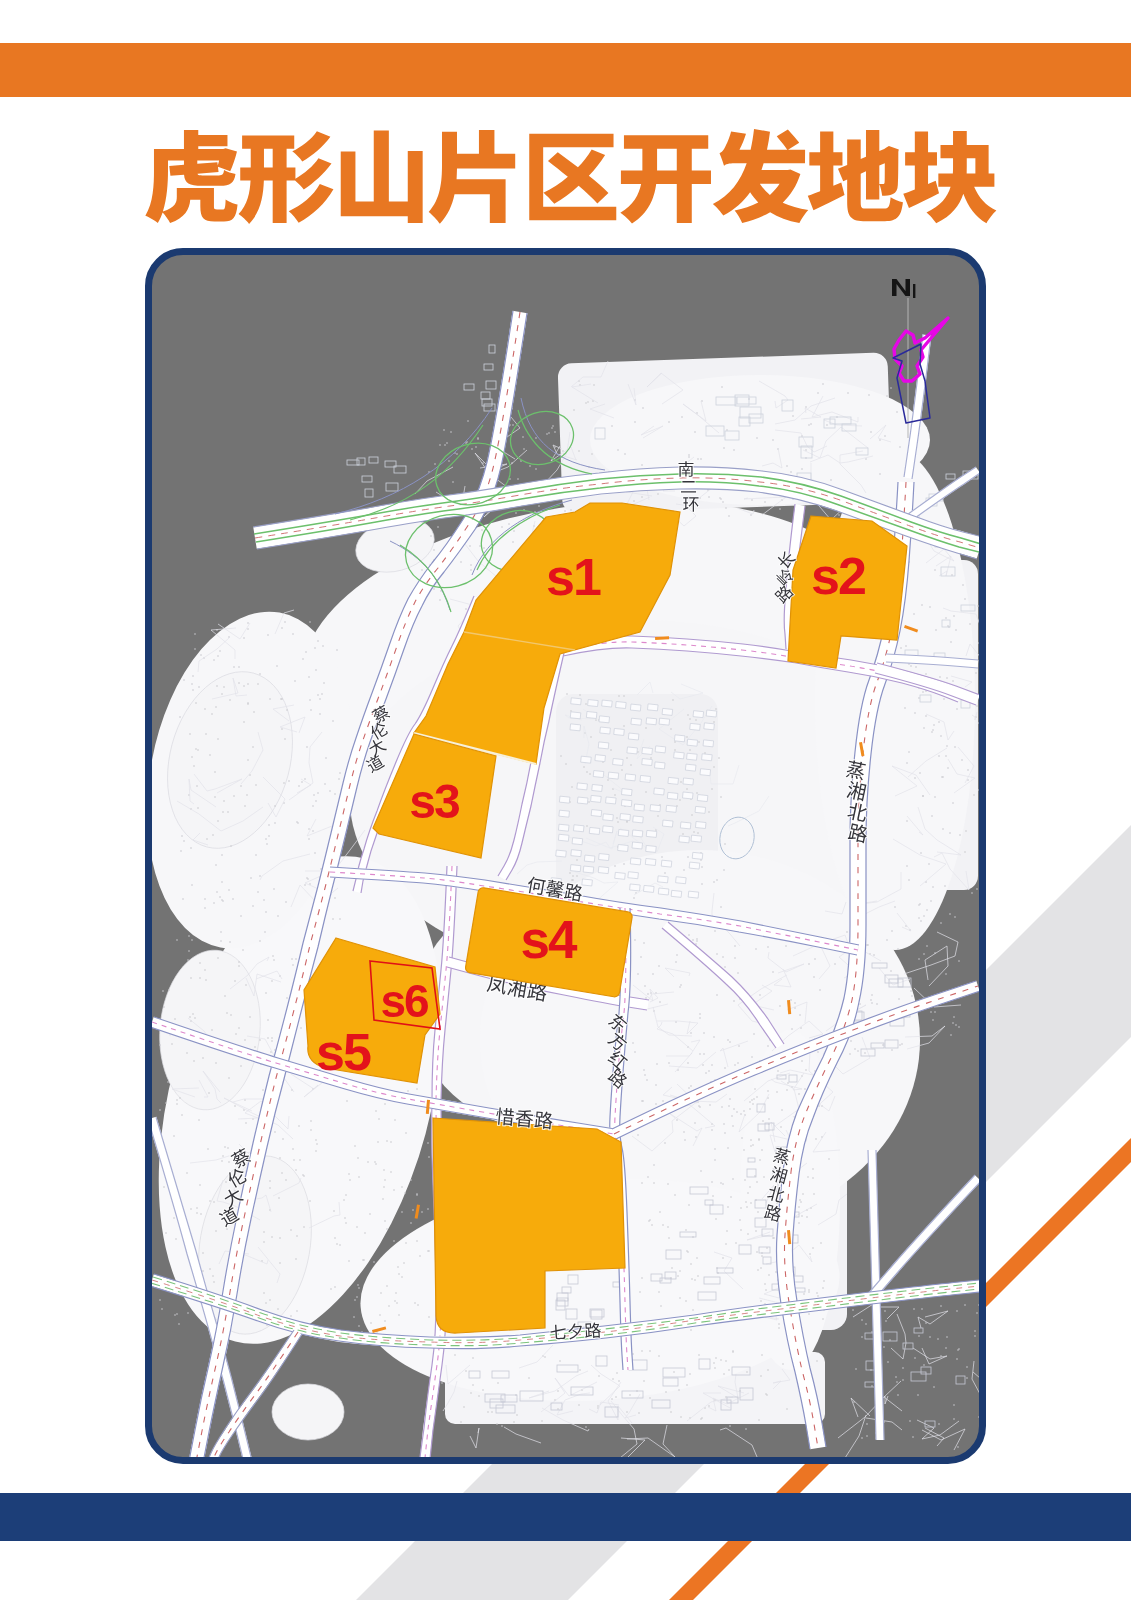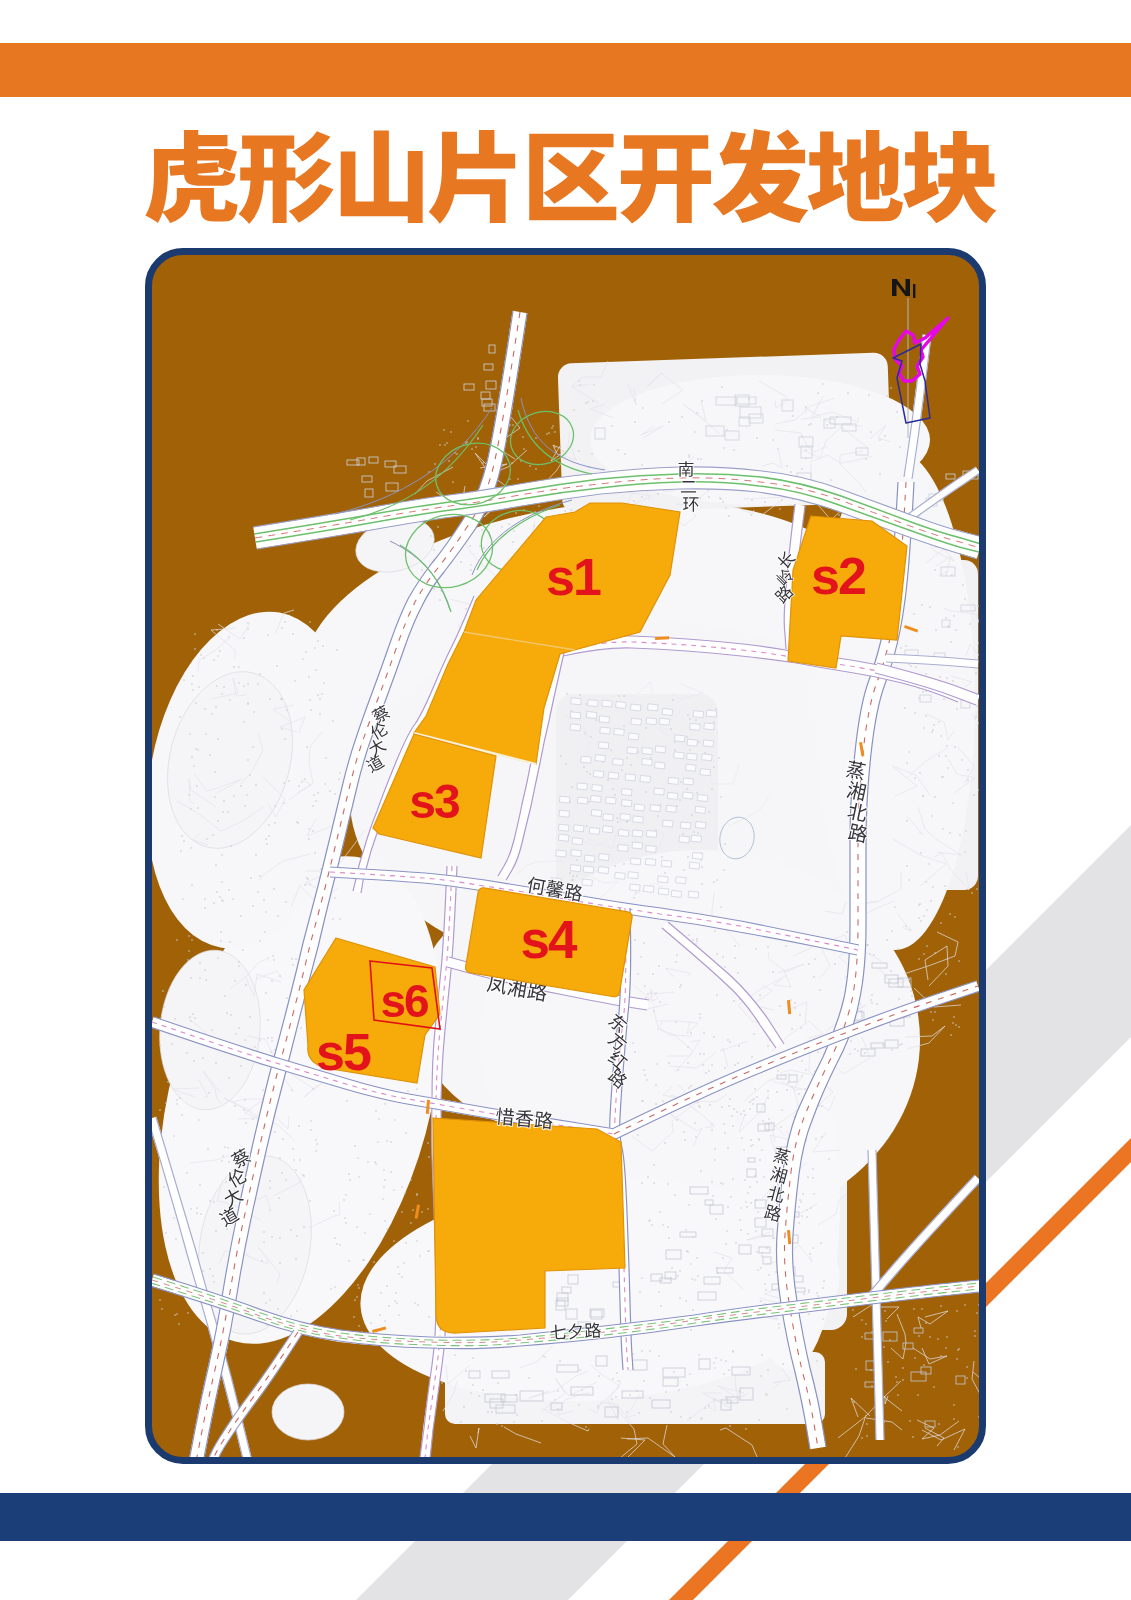--- a/index.html
+++ b/index.html
@@ -51,21 +51,21 @@
       <use href="#t1" transform="translate(237.6 213.7) scale(0.0980)"></use>
       <use href="#t2" transform="translate(332.4 213.7) scale(0.0980)"></use>
       <use href="#t3" transform="translate(427.2 213.7) scale(0.0980)"></use>
       <use href="#t4" transform="translate(522.0 213.7) scale(0.0980)"></use>
       <use href="#t5" transform="translate(616.8 213.7) scale(0.0980)"></use>
       <use href="#t6" transform="translate(711.6 213.7) scale(0.0980)"></use>
       <use href="#t7" transform="translate(806.4 213.7) scale(0.0980)"></use>
       <use href="#t8" transform="translate(901.2 213.7) scale(0.0980)"></use>
     </g>
   </svg>
-<div class="abs" style="left:145px;top:248px;width:841px;height:1216px;border:7px solid #1b3a70;border-radius:38px;background:#a16207;box-sizing:border-box;overflow:hidden">
+<div class="abs" style="left:145px;top:248px;width:841px;height:1216px;border:7px solid #1b3a70;border-radius:38px;background:#737373;box-sizing:border-box;overflow:hidden">
 <svg width="827" height="1202" viewBox="152 255 827 1202" style="display:block">
       <ellipse cx="590" cy="645" rx="290" ry="140" fill="#f7f7f9" opacity="1" transform="rotate(-8 590 645)"></ellipse>
       <ellipse cx="640" cy="800" rx="290" ry="180" fill="#f6f6f8" opacity="1" transform="rotate(0 640 800)"></ellipse>
       <ellipse cx="545" cy="1010" rx="130" ry="120" fill="#f6f6f8" opacity="1" transform="rotate(0 545 1010)"></ellipse>
       <rect x="556" y="694" width="162" height="210" fill="#f0f0f3" rx="18"></rect>
       <rect x="640" y="940" width="190" height="200" fill="#f2f2f5" rx="24" transform="rotate(8 735 1040)"></rect>
       <rect x="742" y="1060" width="105" height="270" fill="#f2f2f5" rx="16"></rect>
       <rect x="890" y="560" width="88" height="330" fill="#f2f2f5" rx="14"></rect>
       <rect x="445" y="1352" width="380" height="72" fill="#f4f4f7" rx="10"></rect>
       <rect x="560" y="358" width="330" height="150" fill="#f2f2f5" rx="14" transform="rotate(-2 725 433)"></rect>

